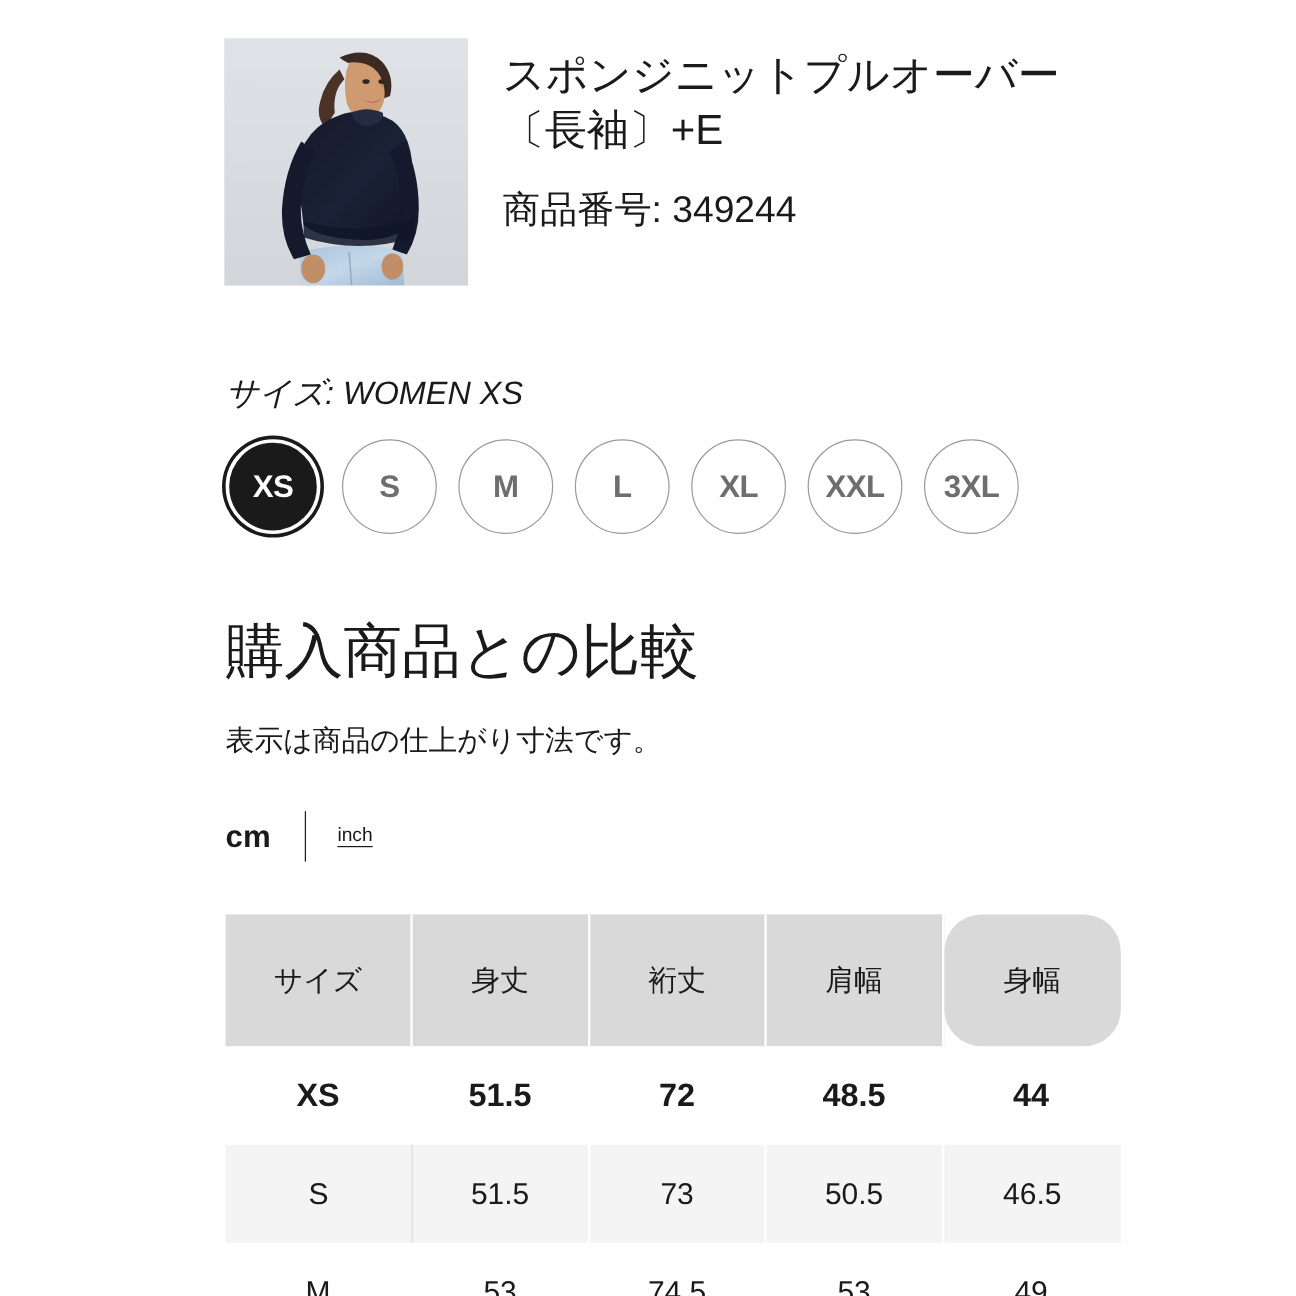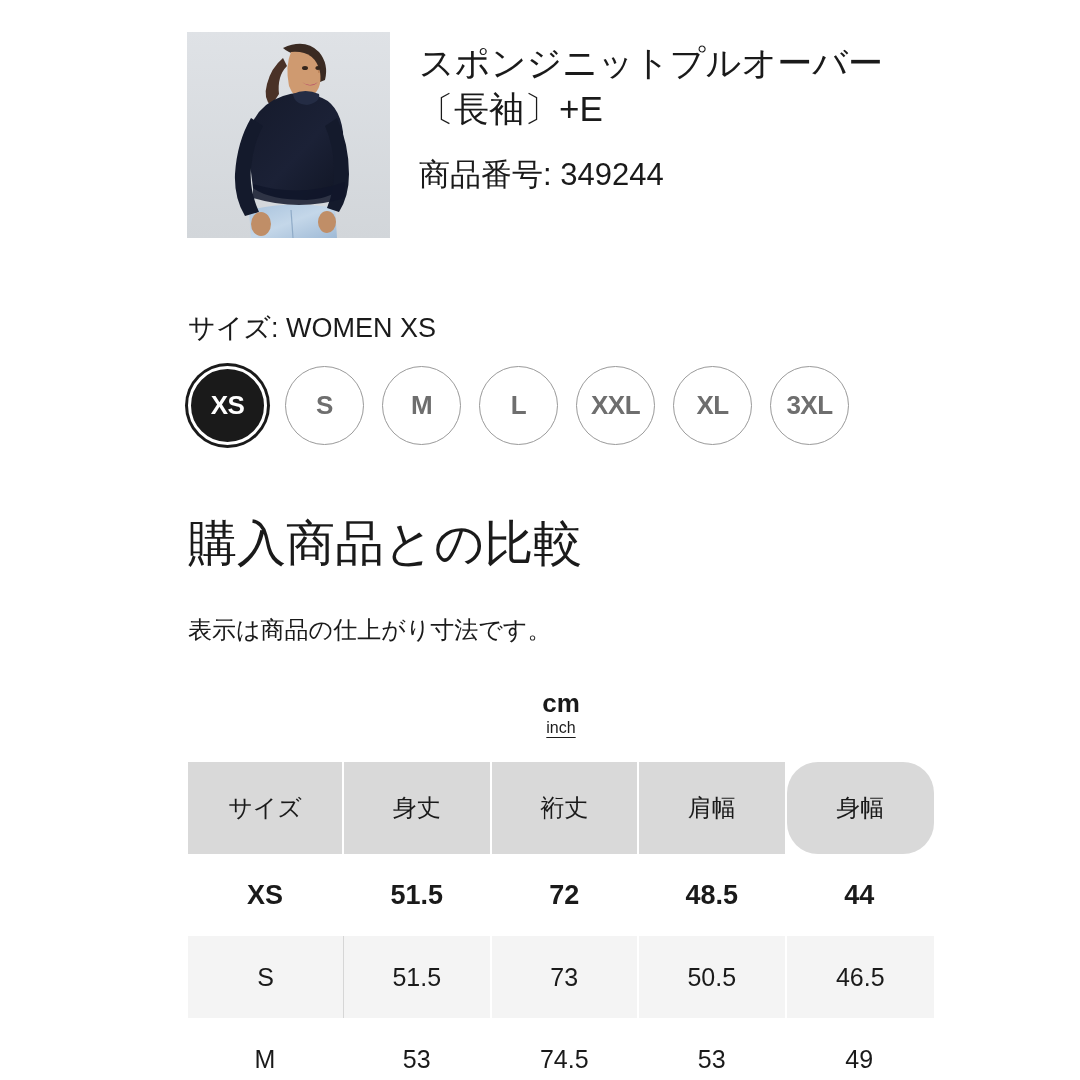--- a/index.html
+++ b/index.html
@@ -68,20 +68,21 @@
   .size-section {
     position: absolute;
     left: 188px;
     top: 312px;
   }
   .size-label {
     font-size: 27px;
     line-height: 1.2;
     color: #1a1a1a;
     font-weight: 400;
+    font-style: italic;
   }
   .size-chips {
     margin-top: 22px;
     display: flex;
     gap: 0px;
     align-items: center;
   }
   .chip {
     width: 79px;
     height: 79px;
@@ -118,31 +119,30 @@
   }
   .compare-heading {
     font-size: 49px;
     line-height: 1.25;
     font-weight: 400;
     color: #1a1a1a;
     margin: 0;
     letter-spacing: 0px;
   }
   .compare-note {
-    margin-top: 40px;
+    margin-top: 28px;
     font-size: 24px;
     line-height: 1.3;
     color: #1a1a1a;
   }
   .unit-toggle {
     margin-top: 43px;
     display: flex;
     align-items: center;
     height: 42px;
-    flex-direction: column;
   }
   .unit-active {
     font-size: 26px;
     font-weight: 700;
     color: #1a1a1a;
     letter-spacing: 0px;
     cursor: pointer;
   }
   .unit-divider {
     width: 1.6px;
@@ -177,21 +177,21 @@
     text-align: center;
     vertical-align: middle;
     font-size: 25px;
     font-weight: 400;
     color: #1a1a1a;
     padding: 0;
     box-sizing: border-box;
   }
   table.size-table thead th {
     background: #d9d9d9;
-    height: 92px;
+    height: 110px;
     border-right: 2px solid #ffffff;
     font-weight: 400;
     font-size: 24px;
   }
   table.size-table thead th:last-child { border-right: none; border-radius: 31px; }
 
   table.size-table tbody td {
     height: 82px;
     border-right: 2px solid transparent;
   }
@@ -276,22 +276,22 @@
     </div>
   </div>
 
   <div class="size-section">
     <div class="size-label">サイズ: WOMEN XS</div>
     <div class="size-chips">
       <div class="chip selected">XS</div>
       <div class="chip">S</div>
       <div class="chip">M</div>
       <div class="chip">L</div>
+      <div class="chip">XL</div>
       <div class="chip">XXL</div>
-      <div class="chip">XL</div>
       <div class="chip">3XL</div>
     </div>
   </div>
 
   <div class="compare-section">
     <h2 class="compare-heading">購入商品との比較</h2>
     <div class="compare-note">表示は商品の仕上がり寸法です。</div>
     <div class="unit-toggle">
       <span class="unit-active">cm</span>
       <span class="unit-divider"></span>

